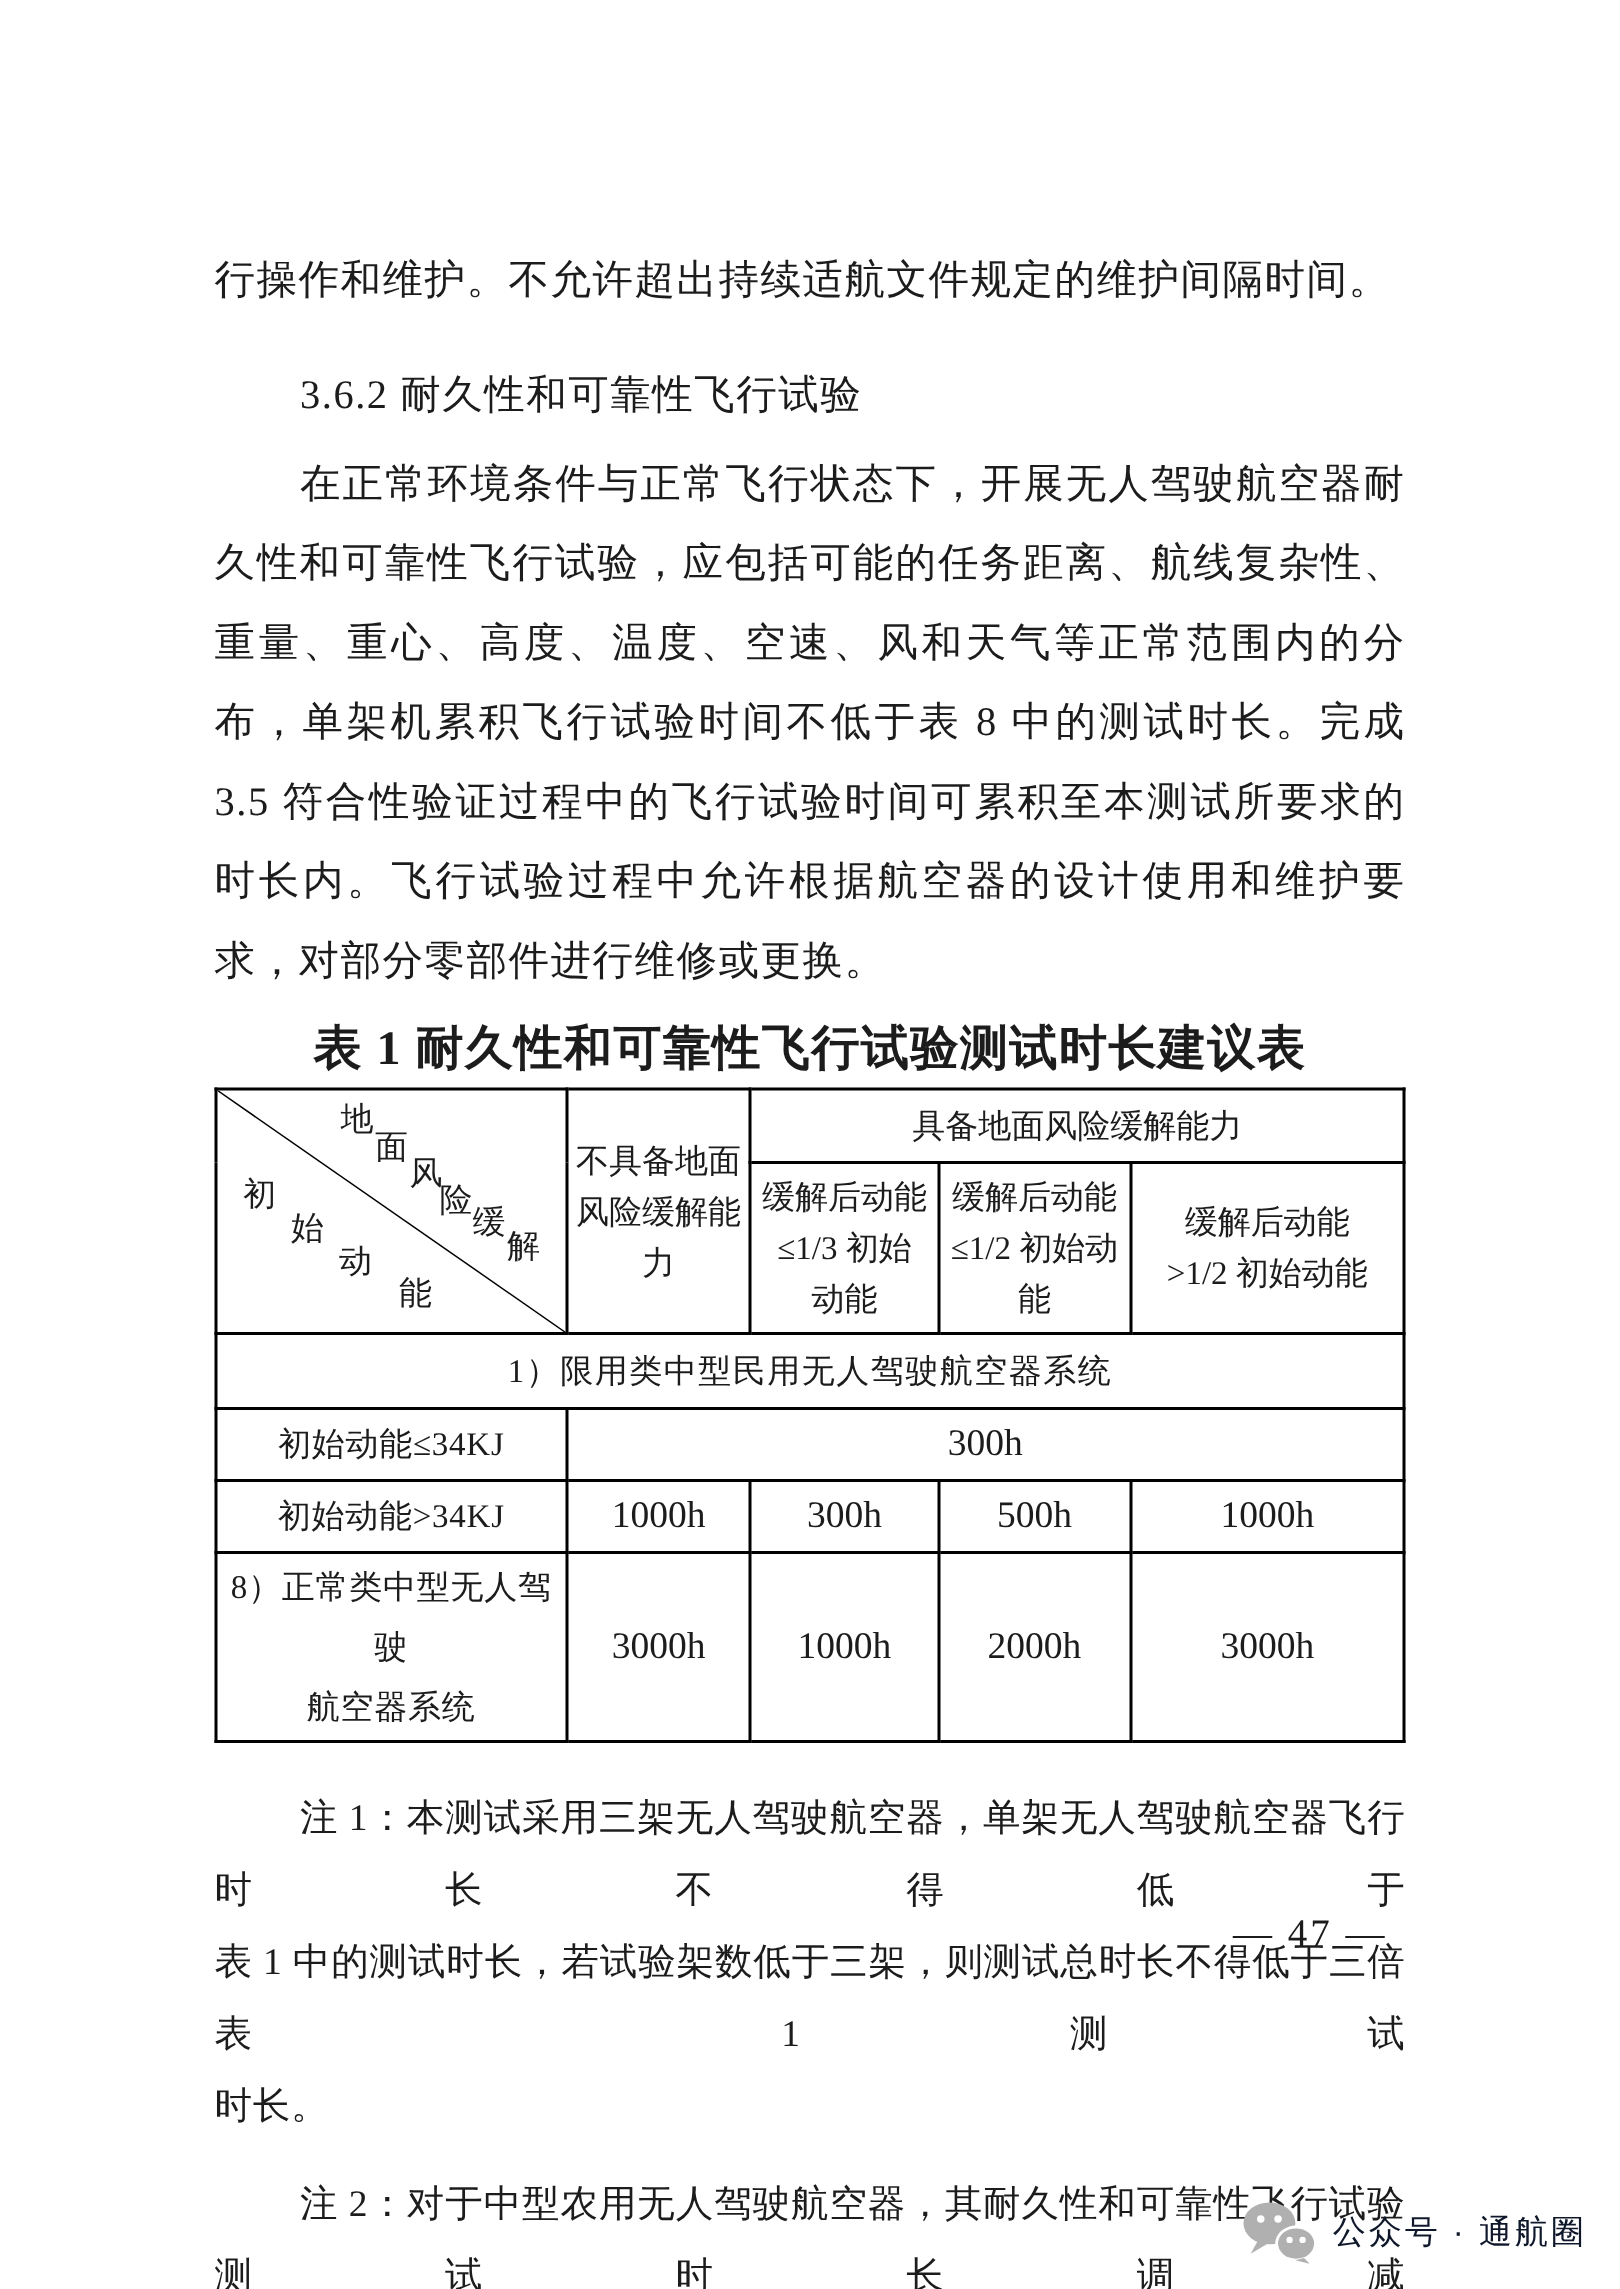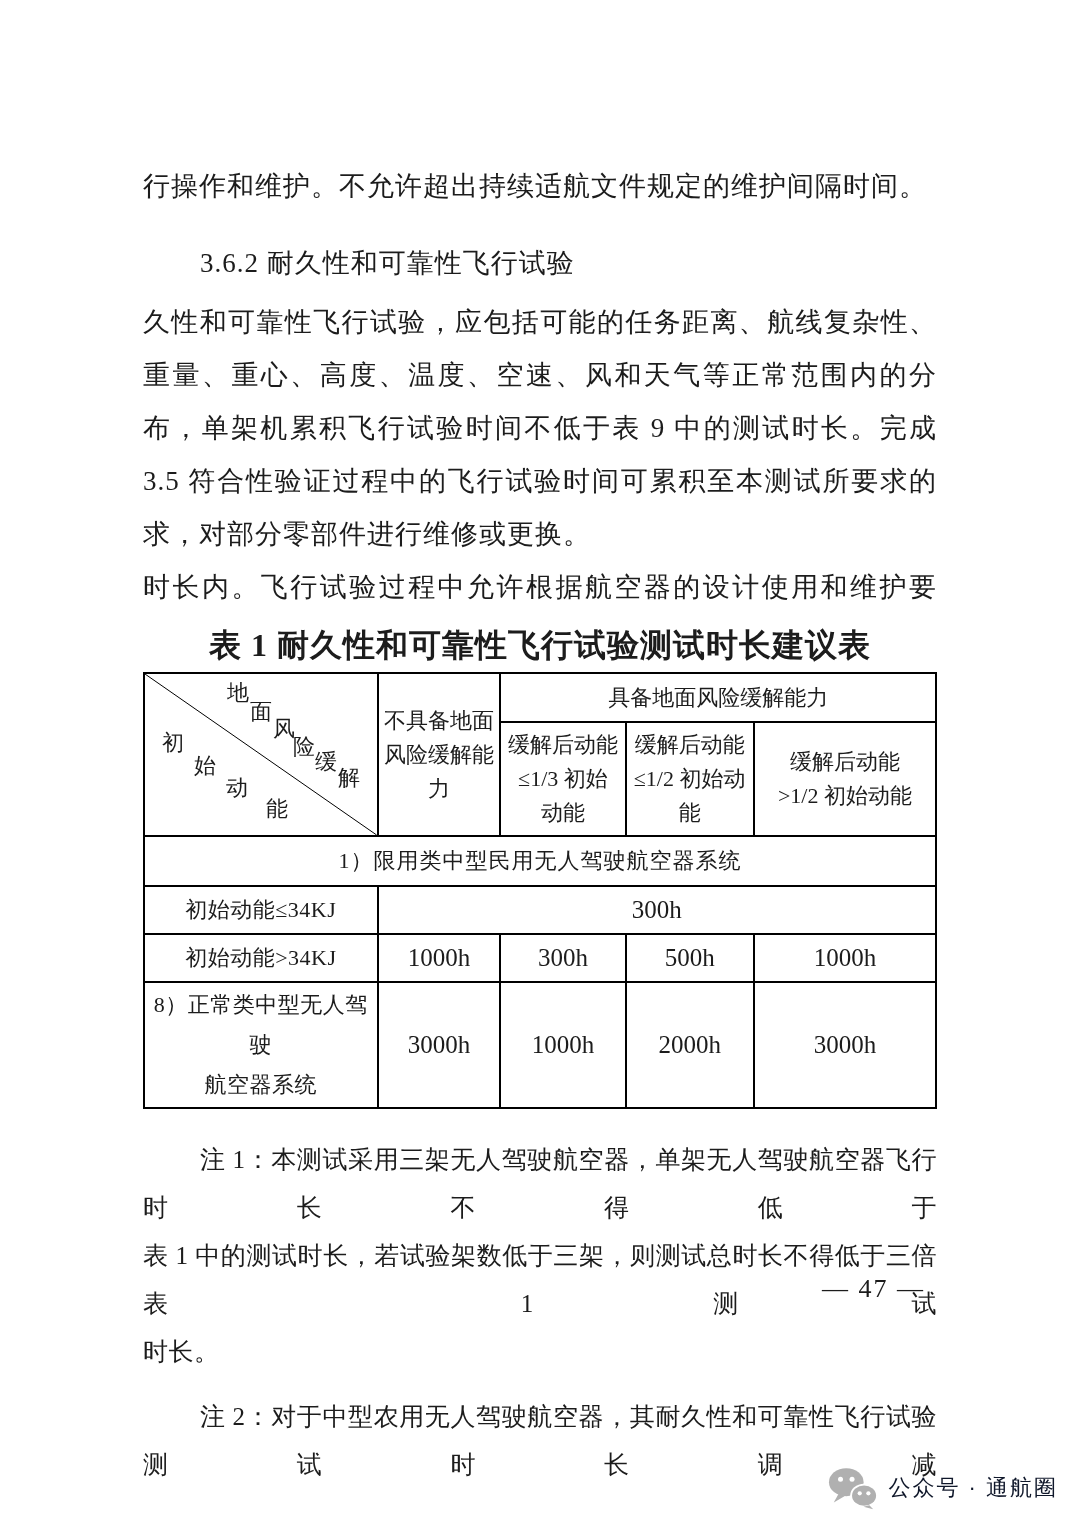--- a/index.html
+++ b/index.html
@@ -91,26 +91,27 @@
 <body>
 
 <div class="page">
   <div class="doc">
 
     <div class="body-line lline">行操作和维护。不允许超出持续适航文件规定的维护间隔时间。</div>
 
     <div class="heading">3.6.2 耐久性和可靠性飞行试验</div>
 
     <div class="para">
+      <div class="body-line jline indent">在正常环境条件与正常飞行状态下，开展无人驾驶航空器耐</div>
       <div class="body-line jline">久性和可靠性飞行试验，应包括可能的任务距离、航线复杂性、</div>
       <div class="body-line jline">重量、重心、高度、温度、空速、风和天气等正常范围内的分</div>
-      <div class="body-line jline">布，单架机累积飞行试验时间不低于表 9 中的测试时长。完成</div>
+      <div class="body-line jline">布，单架机累积飞行试验时间不低于表 8 中的测试时长。完成</div>
       <div class="body-line jline">3.5 符合性验证过程中的飞行试验时间可累积至本测试所要求的</div>
+      <div class="body-line jline">时长内。飞行试验过程中允许根据航空器的设计使用和维护要</div>
       <div class="body-line lline">求，对部分零部件进行维修或更换。</div>
-      <div class="body-line jline">时长内。飞行试验过程中允许根据航空器的设计使用和维护要</div>
     </div>
 
     <div class="table-title">表 1 耐久性和可靠性飞行试验测试时长建议表</div>
 
     <table class="dur">
       <colgroup>
         <col style="width:29.5%">
           <col style="width:15.5%">
           <col style="width:15.8%">
         <col style="width:16.2%">

